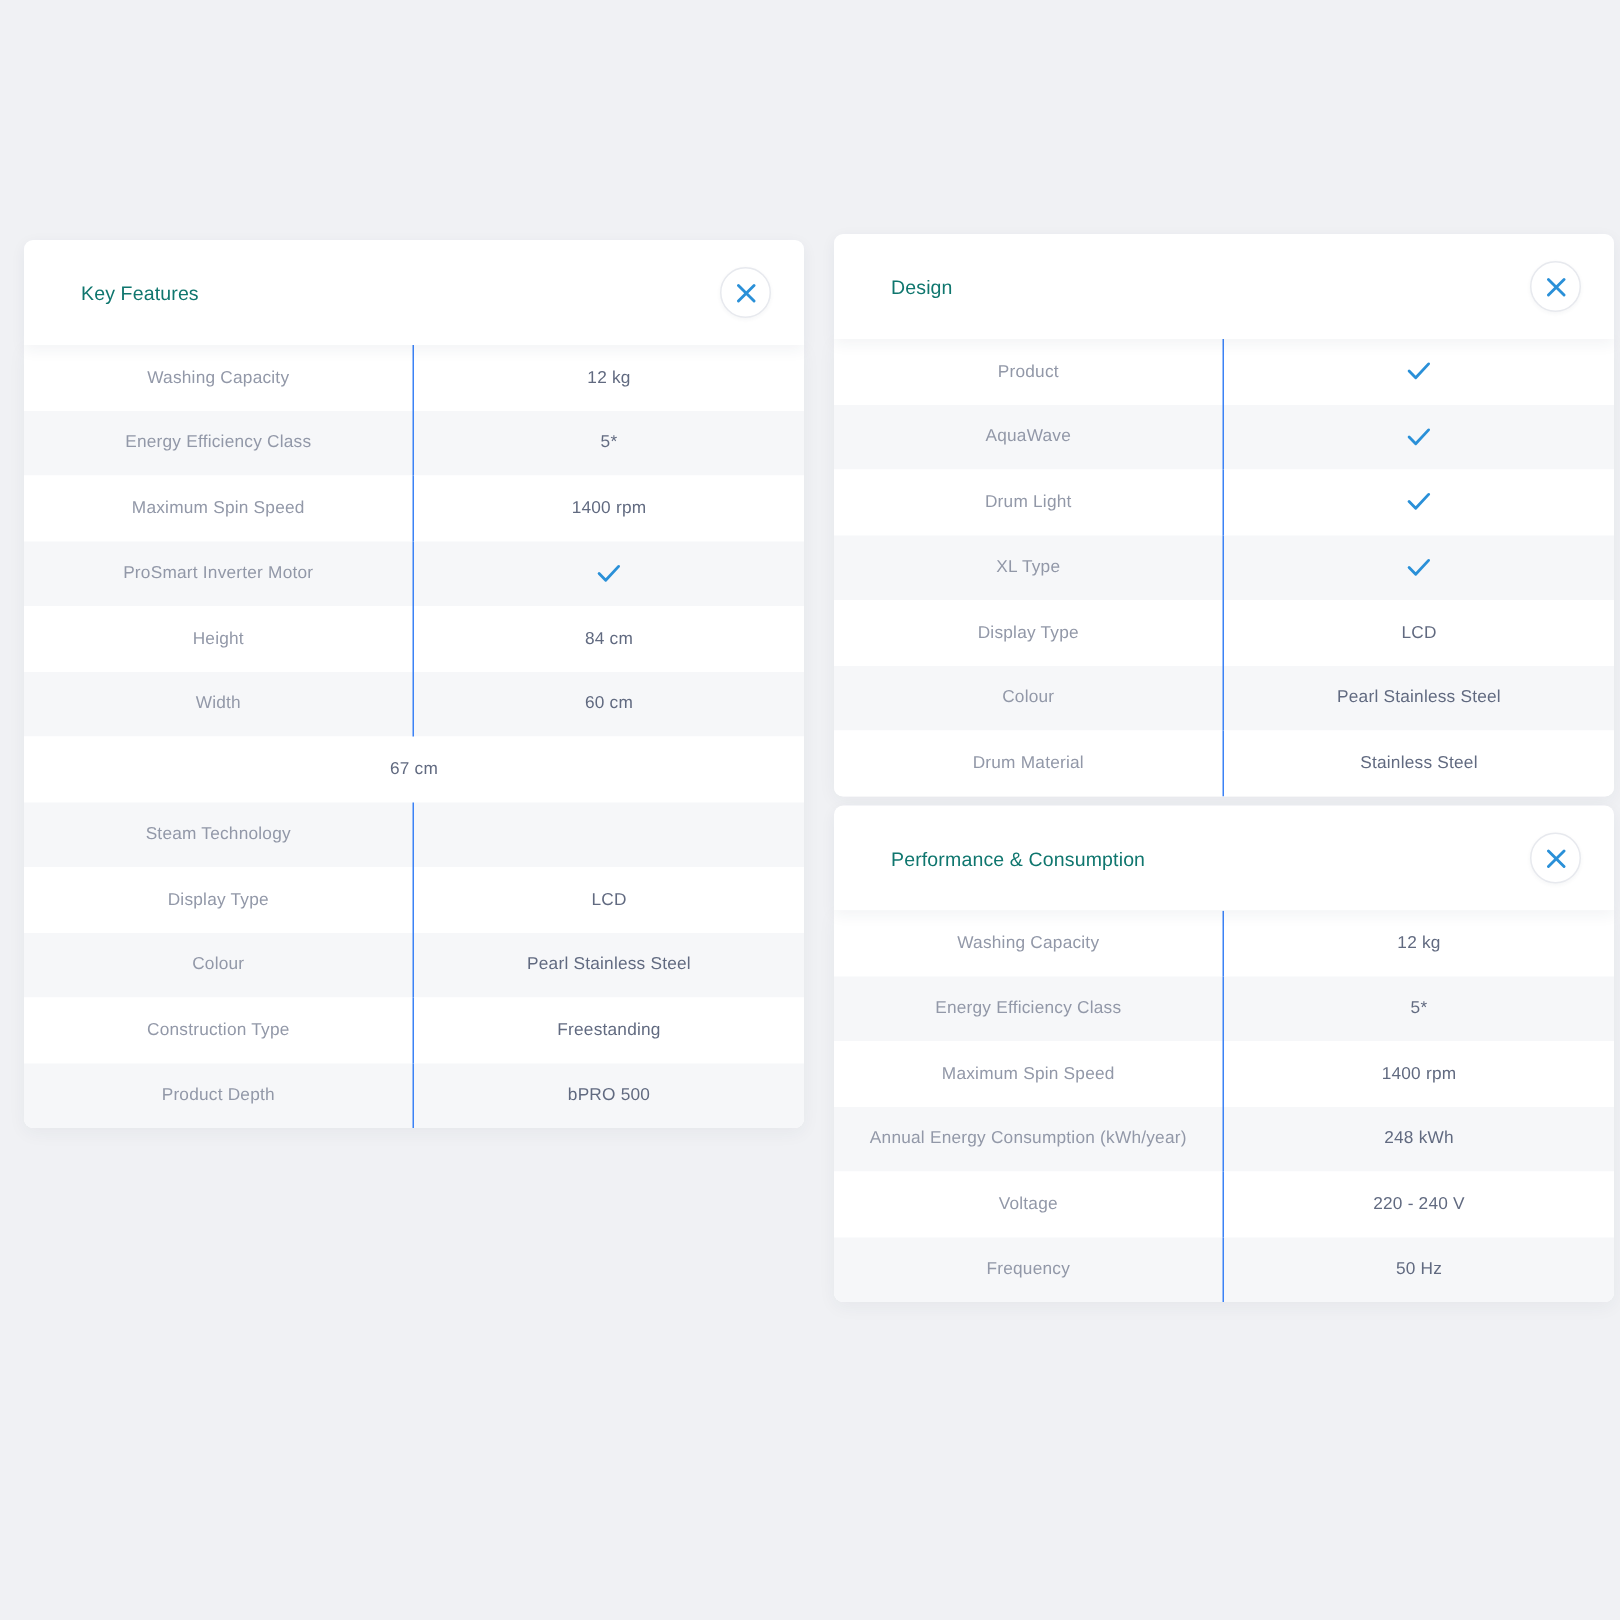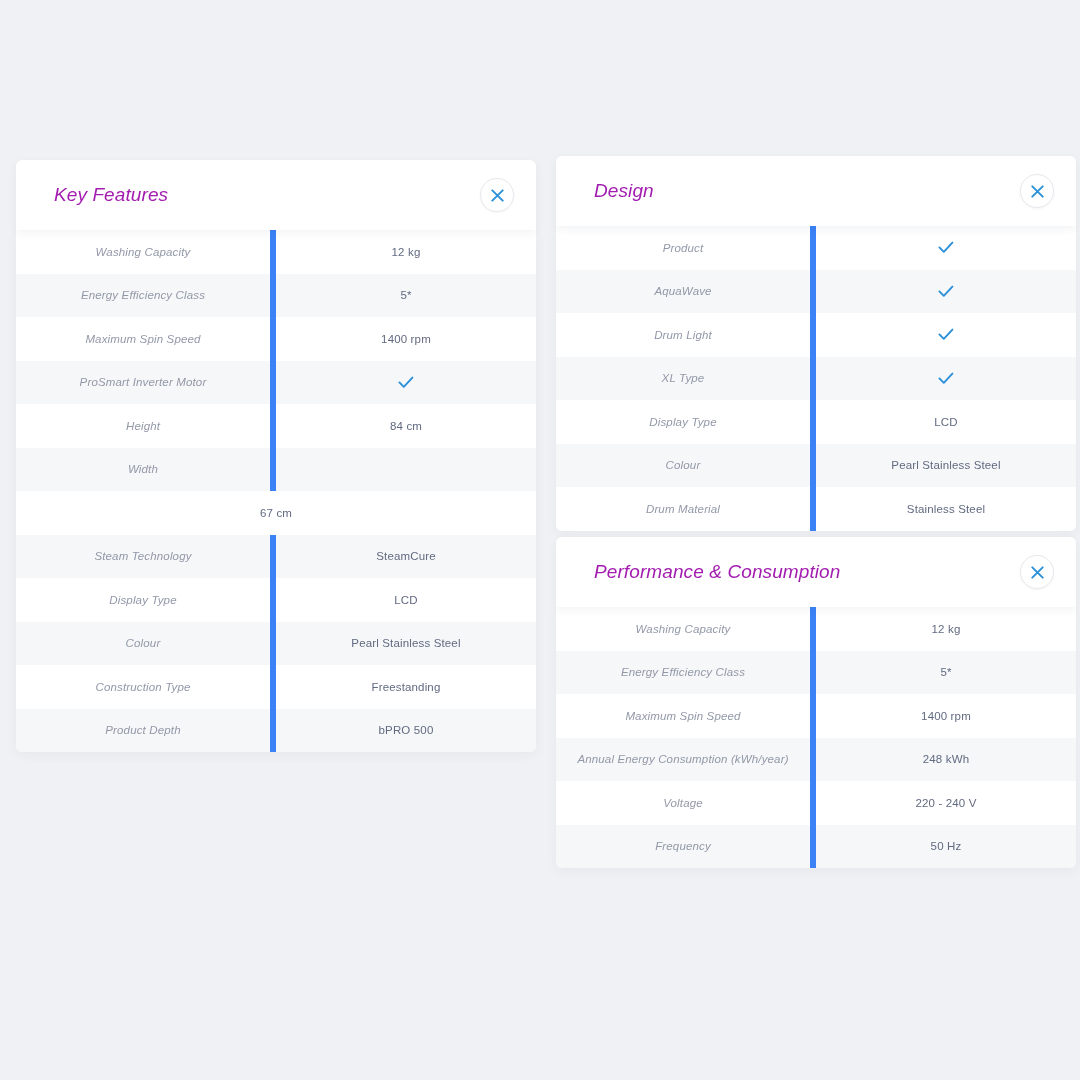--- a/index.html
+++ b/index.html
@@ -37,26 +37,25 @@
     background: #ffffff;
     border-radius: 6px 6px 0 0;
     display: flex;
     align-items: center;
     padding: 0 24px 0 38px;
     box-shadow: 0 3px 10px rgba(40, 50, 80, 0.06);
     z-index: 3;
   }
 
   .card-title {
-    font-size: 19px;
+    font-size: 13px;
     font-weight: 400;
     letter-spacing: 0.1px;
-    color: #a21caf;
+    color: #0f766e;
     white-space: nowrap;
-    font-style: italic;
   }
 
   .close-button {
     position: absolute;
     right: 22px;
     top: 50%;
     transform: translateY(-50%);
     width: 34px;
     height: 34px;
     border-radius: 50%;
@@ -97,22 +96,21 @@
     font-size: 11.5px;
     letter-spacing: 0.15px;
     text-align: center;
     padding: 0 10px;
   }
 
   .spec-label {
     width: 260px;
     flex: 0 0 260px;
     color: #9298a8;
-    border-right: 6px solid #3b82f6;
-    font-style: italic;
+    border-right: 1px solid #3b82f6;
   }
 
   .spec-value {
     flex: 1 1 auto;
     color: #616a80;
   }
 
   .check-icon { display: block; }
 
   
@@ -156,27 +154,27 @@
               <path d="M1.4 6.4 L5.8 10.8 L14.4 1.6" stroke="#2a90d8" stroke-width="1.9" stroke-linecap="round" stroke-linejoin="round"></path>
             </svg>
           </div>
         </div>
         <div class="spec-row">
           <div class="spec-label">Height</div>
           <div class="spec-value">84 cm</div>
         </div>
         <div class="spec-row alt">
           <div class="spec-label">Width</div>
+          <div class="spec-value">60 cm</div>
         </div>
         <div class="spec-row">
           <div class="spec-value">67 cm</div>
         </div>
         <div class="spec-row alt">
           <div class="spec-label">Steam Technology</div>
-          <div class="spec-value">SteamCure</div>
         </div>
         <div class="spec-row">
           <div class="spec-label">Display Type</div>
           <div class="spec-value">LCD</div>
         </div>
         <div class="spec-row alt">
           <div class="spec-label">Colour</div>
           <div class="spec-value">Pearl Stainless Steel</div>
         </div>
         <div class="spec-row">

